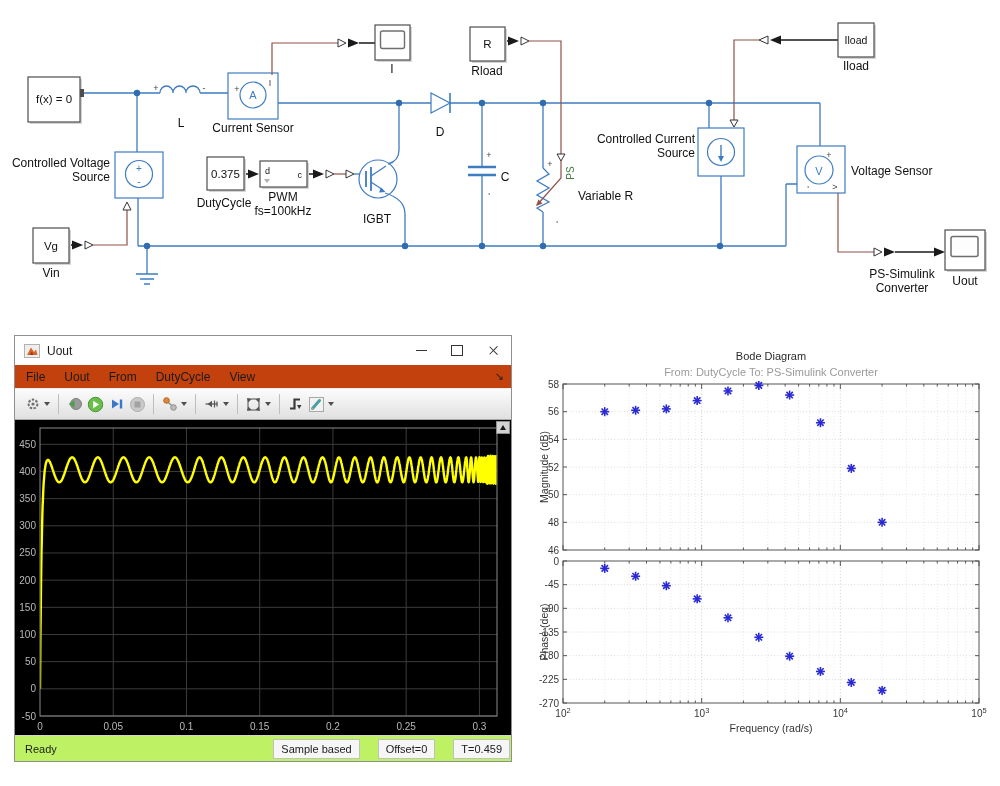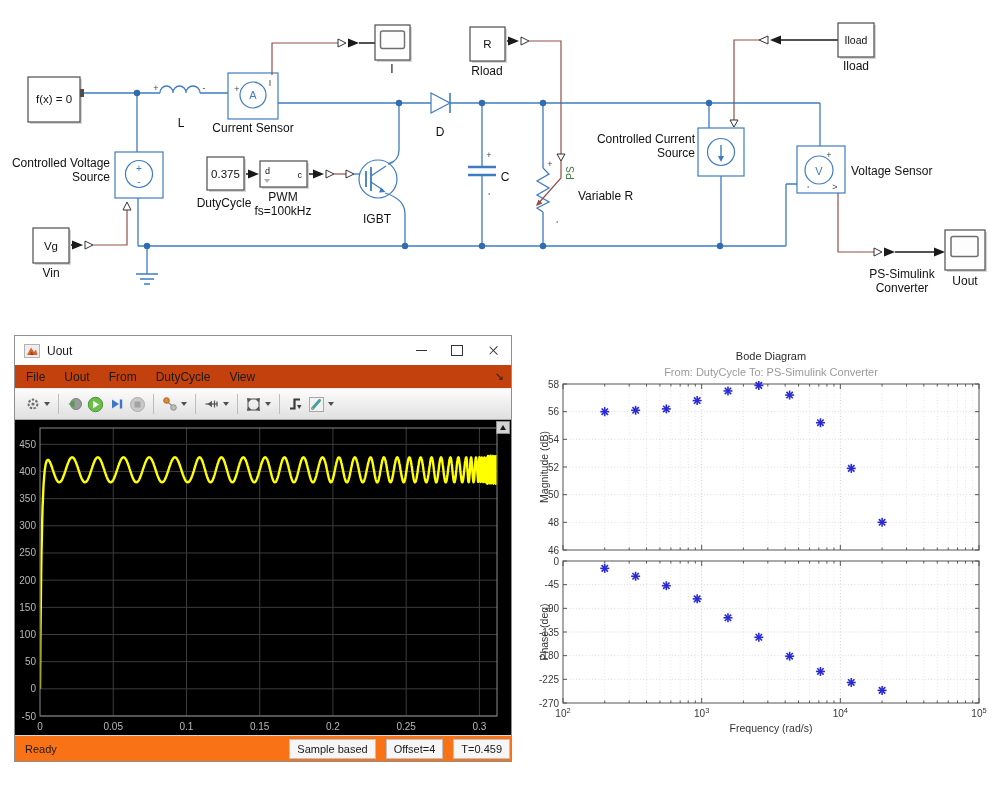--- a/index.html
+++ b/index.html
@@ -30,25 +30,25 @@
     display:flex;align-items:center;padding-left:7px;flex:0 0 auto;}
   .tb{width:21px;height:22px;display:flex;align-items:center;justify-content:center;}
   .caret{width:0;height:0;border-left:3.5px solid transparent;border-right:3.5px solid transparent;
     border-top:4px solid #4f4f4f;margin:0 3px 0 1px;}
   .sep{width:1px;height:20px;background:#bdbdbd;margin:0 5px;}
   .plot-wrap{position:relative;flex:1 1 auto;background:#000;overflow:hidden;}
   .panner{position:absolute;top:1px;right:1px;width:14px;height:13px;background:#d2d2d2;
     border:1px solid #8e8e8e;box-sizing:border-box;display:flex;align-items:center;justify-content:center;}
   .up-tri{width:0;height:0;border-left:3.5px solid transparent;border-right:3.5px solid transparent;
     border-bottom:5px solid #1a1a1a;}
-  .statusbar{height:25px;background:#f97316;border-top:1px solid #d4d4d4;
+  .statusbar{height:25px;background:#bef264;border-top:1px solid #d4d4d4;
     display:flex;align-items:center;font-size:11px;color:#1b1b1b;flex:0 0 auto;padding-right:1px;}
   .status-ready{flex:1;padding-left:10px;}
   .status-cell{border:1px solid #c0c0c0;background:#f6f6f6;height:18px;line-height:18px;
-    padding:0 7px;margin-left:10px;white-space:nowrap;text-align:right;}
+    padding:0 7px;margin-left:18px;white-space:nowrap;text-align:right;}
 
   
   .bode-panel{position:absolute;left:538px;top:344px;width:460px;height:392px;background:#fff;text-decoration:underline;}
 </style>
 </head>
 <body>
 
 <div class="canvas">
 
   <svg id="circuit" width="1000" height="332" style="position:absolute;left:0;top:0;">
@@ -393,21 +393,21 @@
           </clipPath>
           <path d="M25.0,268.8L25.2,240.8L25.4,216.2L25.7,194.6L25.9,175.6L26.1,158.9L26.3,144.3L26.5,131.3L26.8,119.9L27.0,109.9L27.2,101.1L27.4,93.3L27.6,86.4L27.9,80.4L28.1,75.0L28.3,70.3L28.5,66.2L28.7,62.5L29.0,59.2L29.2,56.4L29.4,53.9L29.6,51.7L29.8,49.8L30.1,48.1L30.3,46.6L30.5,45.3L30.7,44.2L30.9,43.3L31.2,42.5L31.4,41.8L31.6,41.2L31.8,40.8L32.0,40.4L32.3,40.2L32.5,40.0L32.7,39.9L32.9,39.9L33.1,39.9L33.3,40.0L33.6,40.1L33.8,40.4L34.0,40.6L34.2,40.9L34.4,41.3L34.7,41.6L34.9,42.1L35.1,42.5L35.3,43.0L35.5,43.5L35.8,44.0L36.0,44.6L36.2,45.2L36.4,45.8L36.6,46.4L36.9,47.0L37.1,47.6L37.3,48.3L37.5,48.9L37.7,49.6L38.0,50.3L38.2,50.9L38.4,51.6L38.6,52.2L38.8,52.9L39.1,53.5L39.3,54.2L39.5,54.8L39.7,55.4L39.9,56.0L40.2,56.6L40.4,57.1L40.6,57.6L40.8,58.2L41.0,58.6L41.3,59.1L41.5,59.5L41.7,60.0L41.9,60.3L42.1,60.7L42.4,61.0L42.6,61.3L42.8,61.5L43.0,61.8L43.2,61.9L43.5,62.1L43.7,62.2L43.9,62.3L44.1,62.3L44.3,62.3L44.6,62.3L44.8,62.2L45.0,62.1L45.2,62.0L45.4,61.8L45.7,61.6L45.9,61.4L46.1,61.1L46.3,60.8L46.5,60.5L46.8,60.1L47.0,59.7L47.2,59.3L47.4,58.8L47.6,58.4L47.9,57.9L48.1,57.3L48.3,56.8L48.5,56.2L48.7,55.6L48.9,55.0L49.2,54.4L49.4,53.8L49.6,53.1L49.8,52.5L50.0,51.8L50.3,51.2L50.5,50.5L50.7,49.8L50.9,49.1L51.1,48.5L51.4,47.8L51.6,47.1L51.8,46.5L52.0,45.9L52.2,45.2L52.5,44.6L52.7,44.0L52.9,43.4L53.1,42.9L53.3,42.3L53.6,41.8L53.8,41.3L54.0,40.8L54.2,40.4L54.4,39.9L54.7,39.5L54.9,39.2L55.1,38.8L55.3,38.5L55.5,38.3L55.8,38.0L56.0,37.8L56.2,37.7L56.4,37.5L56.6,37.4L56.9,37.4L57.1,37.3L57.3,37.4L57.5,37.4L57.7,37.5L58.0,37.6L58.2,37.8L58.4,37.9L58.6,38.2L58.8,38.4L59.1,38.7L59.3,39.0L59.5,39.4L59.7,39.8L59.9,40.2L60.2,40.6L60.4,41.1L60.6,41.6L60.8,42.1L61.0,42.6L61.3,43.2L61.5,43.8L61.7,44.4L61.9,45.0L62.1,45.6L62.4,46.2L62.6,46.9L62.8,47.5L63.0,48.2L63.2,48.9L63.4,49.5L63.7,50.2L63.9,50.9L64.1,51.6L64.3,52.2L64.5,52.9L64.8,53.5L65.0,54.2L65.2,54.8L65.4,55.4L65.6,56.0L65.9,56.6L66.1,57.1L66.3,57.6L66.5,58.2L66.7,58.7L67.0,59.1L67.2,59.6L67.4,60.0L67.6,60.3L67.8,60.7L68.1,61.0L68.3,61.3L68.5,61.5L68.7,61.8L68.9,61.9L69.2,62.1L69.4,62.2L69.6,62.3L69.8,62.3L70.0,62.3L70.3,62.3L70.5,62.2L70.7,62.1L70.9,62.0L71.1,61.8L71.4,61.6L71.6,61.4L71.8,61.1L72.0,60.8L72.2,60.5L72.5,60.1L72.7,59.7L72.9,59.3L73.1,58.8L73.3,58.3L73.6,57.8L73.8,57.3L74.0,56.8L74.2,56.2L74.4,55.6L74.7,55.0L74.9,54.4L75.1,53.7L75.3,53.1L75.5,52.5L75.8,51.8L76.0,51.1L76.2,50.5L76.4,49.8L76.6,49.1L76.9,48.4L77.1,47.8L77.3,47.1L77.5,46.5L77.7,45.8L78.0,45.2L78.2,44.6L78.4,44.0L78.6,43.4L78.8,42.8L79.0,42.3L79.3,41.8L79.5,41.3L79.7,40.8L79.9,40.3L80.1,39.9L80.4,39.5L80.6,39.2L80.8,38.8L81.0,38.5L81.2,38.3L81.5,38.0L81.7,37.8L81.9,37.7L82.1,37.5L82.3,37.4L82.6,37.4L82.8,37.3L83.0,37.4L83.2,37.4L83.4,37.5L83.7,37.6L83.9,37.8L84.1,38.0L84.3,38.2L84.5,38.4L84.8,38.7L85.0,39.1L85.2,39.4L85.4,39.8L85.6,40.2L85.9,40.6L86.1,41.1L86.3,41.6L86.5,42.1L86.7,42.7L87.0,43.2L87.2,43.8L87.4,44.4L87.6,45.0L87.8,45.6L88.1,46.3L88.3,46.9L88.5,47.6L88.7,48.2L88.9,48.9L89.2,49.6L89.4,50.2L89.6,50.9L89.8,51.6L90.0,52.2L90.3,52.9L90.5,53.5L90.7,54.2L90.9,54.8L91.1,55.4L91.4,56.0L91.6,56.6L91.8,57.1L92.0,57.7L92.2,58.2L92.5,58.7L92.7,59.1L92.9,59.6L93.1,60.0L93.3,60.4L93.5,60.7L93.8,61.0L94.0,61.3L94.2,61.6L94.4,61.8L94.6,62.0L94.9,62.1L95.1,62.2L95.3,62.3L95.5,62.3L95.7,62.3L96.0,62.3L96.2,62.2L96.4,62.1L96.6,62.0L96.8,61.8L97.1,61.6L97.3,61.4L97.5,61.1L97.7,60.8L97.9,60.5L98.2,60.1L98.4,59.7L98.6,59.3L98.8,58.8L99.0,58.3L99.3,57.8L99.5,57.3L99.7,56.7L99.9,56.2L100.1,55.6L100.4,55.0L100.6,54.4L100.8,53.7L101.0,53.1L101.2,52.4L101.5,51.8L101.7,51.1L101.9,50.4L102.1,49.8L102.3,49.1L102.6,48.4L102.8,47.8L103.0,47.1L103.2,46.4L103.4,45.8L103.7,45.2L103.9,44.6L104.1,44.0L104.3,43.4L104.5,42.8L104.8,42.3L105.0,41.7L105.2,41.2L105.4,40.8L105.6,40.3L105.9,39.9L106.1,39.5L106.3,39.1L106.5,38.8L106.7,38.5L107.0,38.2L107.2,38.0L107.4,37.8L107.6,37.6L107.8,37.5L108.1,37.4L108.3,37.4L108.5,37.3L108.7,37.4L108.9,37.4L109.1,37.5L109.4,37.6L109.6,37.8L109.8,38.0L110.0,38.2L110.2,38.4L110.5,38.7L110.7,39.1L110.9,39.4L111.1,39.8L111.3,40.2L111.6,40.7L111.8,41.1L112.0,41.6L112.2,42.1L112.4,42.7L112.7,43.2L112.9,43.8L113.1,44.4L113.3,45.0L113.5,45.7L113.8,46.3L114.0,46.9L114.2,47.6L114.4,48.3L114.6,48.9L114.9,49.6L115.1,50.3L115.3,50.9L115.5,51.6L115.7,52.3L116.0,52.9L116.2,53.6L116.4,54.2L116.6,54.8L116.8,55.4L117.1,56.0L117.3,56.6L117.5,57.2L117.7,57.7L117.9,58.2L118.2,58.7L118.4,59.2L118.6,59.6L118.8,60.0L119.0,60.4L119.3,60.7L119.5,61.0L119.7,61.3L119.9,61.6L120.1,61.8L120.4,62.0L120.6,62.1L120.8,62.2L121.0,62.3L121.2,62.3L121.5,62.3L121.7,62.3L121.9,62.2L122.1,62.1L122.3,62.0L122.6,61.8L122.8,61.6L123.0,61.4L123.2,61.1L123.4,60.8L123.7,60.4L123.9,60.1L124.1,59.7L124.3,59.2L124.5,58.8L124.7,58.3L125.0,57.8L125.2,57.3L125.4,56.7L125.6,56.1L125.8,55.6L126.1,54.9L126.3,54.3L126.5,53.7L126.7,53.1L126.9,52.4L127.2,51.7L127.4,51.1L127.6,50.4L127.8,49.7L128.0,49.1L128.3,48.4L128.5,47.7L128.7,47.1L128.9,46.4L129.1,45.8L129.4,45.1L129.6,44.5L129.8,43.9L130.0,43.4L130.2,42.8L130.5,42.2L130.7,41.7L130.9,41.2L131.1,40.7L131.3,40.3L131.6,39.9L131.8,39.5L132.0,39.1L132.2,38.8L132.4,38.5L132.7,38.2L132.9,38.0L133.1,37.8L133.3,37.6L133.5,37.5L133.8,37.4L134.0,37.4L134.2,37.3L134.4,37.4L134.6,37.4L134.9,37.5L135.1,37.6L135.3,37.8L135.5,38.0L135.7,38.2L136.0,38.5L136.2,38.8L136.4,39.1L136.6,39.4L136.8,39.8L137.1,40.2L137.3,40.7L137.5,41.1L137.7,41.6L137.9,42.2L138.2,42.7L138.4,43.3L138.6,43.8L138.8,44.4L139.0,45.1L139.2,45.7L139.5,46.3L139.7,47.0L139.9,47.6L140.1,48.3L140.3,49.0L140.6,49.6L140.8,50.3L141.0,51.0L141.2,51.6L141.4,52.3L141.7,53.0L141.9,53.6L142.1,54.2L142.3,54.9L142.5,55.5L142.8,56.1L143.0,56.6L143.2,57.2L143.4,57.7L143.6,58.2L143.9,58.7L144.1,59.2L144.3,59.6L144.5,60.0L144.7,60.4L145.0,60.7L145.2,61.0L145.4,61.3L145.6,61.6L145.8,61.8L146.1,62.0L146.3,62.1L146.5,62.2L146.7,62.3L146.9,62.3L147.2,62.3L147.4,62.3L147.6,62.2L147.8,62.1L148.0,62.0L148.3,61.8L148.5,61.6L148.7,61.4L148.9,61.1L149.1,60.8L149.4,60.4L149.6,60.1L149.8,59.6L150.0,59.2L150.2,58.8L150.5,58.3L150.7,57.8L150.9,57.2L151.1,56.7L151.3,56.1L151.6,55.5L151.8,54.9L152.0,54.3L152.2,53.7L152.4,53.0L152.7,52.4L152.9,51.7L153.1,51.0L153.3,50.4L153.5,49.7L153.8,49.0L154.0,48.4L154.2,47.7L154.4,47.0L154.6,46.4L154.8,45.8L155.1,45.1L155.3,44.5L155.5,43.9L155.7,43.3L155.9,42.8L156.2,42.2L156.4,41.7L156.6,41.2L156.8,40.7L157.0,40.3L157.3,39.9L157.5,39.5L157.7,39.1L157.9,38.8L158.1,38.5L158.4,38.2L158.6,38.0L158.8,37.8L159.0,37.6L159.2,37.5L159.5,37.4L159.7,37.4L159.9,37.3L160.1,37.4L160.3,37.4L160.6,37.5L160.8,37.6L161.0,37.8L161.2,38.0L161.4,38.2L161.7,38.5L161.9,38.8L162.1,39.1L162.3,39.4L162.5,39.8L162.8,40.3L163.0,40.7L163.2,41.2L163.4,41.7L163.6,42.2L163.9,42.7L164.1,43.3L164.3,43.9L164.5,44.5L164.7,45.1L165.0,45.7L165.2,46.3L165.4,47.0L165.6,47.7L165.8,48.3L166.1,49.0L166.3,49.7L166.5,50.3L166.7,51.0L166.9,51.7L167.2,52.3L167.4,53.0L167.6,53.6L167.8,54.3L168.0,54.9L168.3,55.5L168.5,56.1L168.7,56.7L168.9,57.2L169.1,57.7L169.4,58.2L169.6,58.7L169.8,59.2L170.0,59.6L170.2,60.0L170.4,60.4L170.7,60.7L170.9,61.1L171.1,61.3L171.3,61.6L171.5,61.8L171.8,62.0L172.0,62.1L172.2,62.2L172.4,62.3L172.6,62.3L172.9,62.3L173.1,62.3L173.3,62.2L173.5,62.1L173.7,62.0L174.0,61.8L174.2,61.6L174.4,61.3L174.6,61.1L174.8,60.8L175.1,60.4L175.3,60.0L175.5,59.6L175.7,59.2L175.9,58.7L176.2,58.3L176.4,57.8L176.6,57.2L176.8,56.7L177.0,56.1L177.3,55.5L177.5,54.9L177.7,54.3L177.9,53.6L178.1,53.0L178.4,52.3L178.6,51.7L178.8,51.0L179.0,50.2L179.2,49.4L179.5,48.7L179.7,47.9L179.9,47.1L180.1,46.3L180.3,45.6L180.6,44.8L180.8,44.1L181.0,43.4L181.2,42.8L181.4,42.1L181.7,41.5L181.9,41.0L182.1,40.4L182.3,39.9L182.5,39.5L182.8,39.0L183.0,38.7L183.2,38.3L183.4,38.1L183.6,37.8L183.9,37.6L184.1,37.5L184.3,37.4L184.5,37.3L184.7,37.4L184.9,37.4L185.2,37.5L185.4,37.7L185.6,37.9L185.8,38.1L186.0,38.4L186.3,38.8L186.5,39.2L186.7,39.6L186.9,40.1L187.1,40.6L187.4,41.1L187.6,41.7L187.8,42.3L188.0,43.0L188.2,43.6L188.5,44.3L188.7,45.0L188.9,45.8L189.1,46.5L189.3,47.3L189.6,48.1L189.8,48.9L190.0,49.6L190.2,50.4L190.4,51.2L190.7,52.0L190.9,52.8L191.1,53.5L191.3,54.3L191.5,55.0L191.8,55.7L192.0,56.4L192.2,57.1L192.4,57.7L192.6,58.3L192.9,58.9L193.1,59.4L193.3,59.9L193.5,60.3L193.7,60.7L194.0,61.1L194.2,61.4L194.4,61.7L194.6,61.9L194.8,62.1L195.1,62.2L195.3,62.3L195.5,62.3L195.7,62.3L195.9,62.3L196.2,62.1L196.4,62.0L196.6,61.8L196.8,61.5L197.0,61.2L197.3,60.8L197.5,60.4L197.7,60.0L197.9,59.5L198.1,59.0L198.4,58.4L198.6,57.8L198.8,57.2L199.0,56.6L199.2,55.9L199.5,55.2L199.7,54.5L199.9,53.7L200.1,53.0L200.3,52.2L200.5,51.4L200.8,50.6L201.0,49.8L201.2,49.0L201.4,48.3L201.6,47.5L201.9,46.7L202.1,46.0L202.3,45.2L202.5,44.5L202.7,43.8L203.0,43.1L203.2,42.5L203.4,41.8L203.6,41.2L203.8,40.7L204.1,40.2L204.3,39.7L204.5,39.3L204.7,38.9L204.9,38.5L205.2,38.2L205.4,37.9L205.6,37.7L205.8,37.5L206.0,37.4L206.3,37.4L206.5,37.3L206.7,37.4L206.9,37.5L207.1,37.6L207.4,37.8L207.6,38.0L207.8,38.3L208.0,38.6L208.2,39.0L208.5,39.4L208.7,39.8L208.9,40.3L209.1,40.8L209.3,41.4L209.6,42.0L209.8,42.6L210.0,43.3L210.2,44.0L210.4,44.7L210.7,45.4L210.9,46.2L211.1,46.9L211.3,47.7L211.5,48.5L211.8,49.3L212.0,50.0L212.2,50.8L212.4,51.6L212.6,52.4L212.9,53.2L213.1,53.9L213.3,54.6L213.5,55.4L213.7,56.1L214.0,56.7L214.2,57.4L214.4,58.0L214.6,58.6L214.8,59.1L215.1,59.6L215.3,60.1L215.5,60.5L215.7,60.9L215.9,61.3L216.1,61.6L216.4,61.8L216.6,62.0L216.8,62.2L217.0,62.3L217.2,62.3L217.5,62.3L217.7,62.3L217.9,62.2L218.1,62.1L218.3,61.9L218.6,61.6L218.8,61.3L219.0,61.0L219.2,60.6L219.4,60.2L219.7,59.8L219.9,59.3L220.1,58.7L220.3,58.1L220.5,57.5L220.8,56.9L221.0,56.2L221.2,55.5L221.4,54.8L221.6,54.1L221.9,53.3L222.1,52.6L222.3,51.8L222.5,51.0L222.7,50.2L223.0,49.4L223.2,48.7L223.4,47.9L223.6,47.1L223.8,46.3L224.1,45.6L224.3,44.9L224.5,44.1L224.7,43.4L224.9,42.8L225.2,42.1L225.4,41.5L225.6,41.0L225.8,40.4L226.0,39.9L226.3,39.5L226.5,39.1L226.7,38.7L226.9,38.3L227.1,38.1L227.4,37.8L227.6,37.6L227.8,37.5L228.0,37.4L228.2,37.3L228.5,37.4L228.7,37.4L228.9,37.5L229.1,37.7L229.3,37.9L229.6,38.1L229.8,38.4L230.0,38.8L230.2,39.2L230.4,39.6L230.6,40.1L230.9,40.6L231.1,41.1L231.3,41.7L231.5,42.3L231.7,43.0L232.0,43.6L232.2,44.3L232.4,45.0L232.6,45.8L232.8,46.5L233.1,47.3L233.3,48.1L233.5,48.9L233.7,49.6L233.9,50.4L234.2,51.2L234.4,52.0L234.6,52.8L234.8,53.5L235.0,54.3L235.3,55.0L235.5,55.7L235.7,56.4L235.9,57.1L236.1,57.7L236.4,58.3L236.6,58.9L236.8,59.4L237.0,59.9L237.2,60.3L237.5,60.7L237.7,61.1L237.9,61.4L238.1,61.7L238.3,61.9L238.6,62.1L238.8,62.2L239.0,62.3L239.2,62.3L239.4,62.3L239.7,62.3L239.9,62.1L240.1,62.0L240.3,61.8L240.5,61.5L240.8,61.2L241.0,60.8L241.2,60.4L241.4,60.0L241.6,59.5L241.9,59.0L242.1,58.4L242.3,57.8L242.5,57.2L242.7,56.6L243.0,55.9L243.2,55.2L243.4,54.5L243.6,53.7L243.8,53.0L244.1,52.2L244.3,51.4L244.5,50.6L244.7,49.8L244.9,49.1L245.2,48.3L245.4,47.5L245.6,46.7L245.8,46.0L246.0,45.2L246.2,44.5L246.5,43.8L246.7,43.1L246.9,42.5L247.1,41.8L247.3,41.3L247.6,40.7L247.8,40.2L248.0,39.7L248.2,39.3L248.4,38.9L248.7,38.5L248.9,38.2L249.1,37.9L249.3,37.7L249.5,37.5L249.8,37.4L250.0,37.4L250.2,37.3L250.4,37.4L250.6,37.5L250.9,37.6L251.1,37.8L251.3,38.0L251.5,38.3L251.7,38.6L252.0,39.0L252.2,39.4L252.4,39.9L252.6,40.5L252.8,41.1L253.1,41.8L253.3,42.5L253.5,43.3L253.7,44.1L253.9,44.9L254.2,45.7L254.4,46.6L254.6,47.5L254.8,48.4L255.0,49.3L255.3,50.2L255.5,51.1L255.7,52.0L255.9,52.9L256.1,53.7L256.4,54.6L256.6,55.4L256.8,56.2L257.0,57.0L257.2,57.7L257.5,58.4L257.7,59.0L257.9,59.6L258.1,60.2L258.3,60.6L258.6,61.1L258.8,61.4L259.0,61.7L259.2,62.0L259.4,62.2L259.7,62.3L259.9,62.3L260.1,62.3L260.3,62.2L260.5,62.1L260.8,61.9L261.0,61.6L261.2,61.3L261.4,60.9L261.6,60.4L261.8,59.9L262.1,59.3L262.3,58.7L262.5,58.1L262.7,57.4L262.9,56.6L263.2,55.8L263.4,55.0L263.6,54.2L263.8,53.3L264.0,52.5L264.3,51.6L264.5,50.7L264.7,49.8L264.9,48.9L265.1,48.0L265.4,47.1L265.6,46.2L265.8,45.3L266.0,44.5L266.2,43.7L266.5,42.9L266.7,42.2L266.9,41.5L267.1,40.8L267.3,40.2L267.6,39.7L267.8,39.2L268.0,38.7L268.2,38.3L268.4,38.0L268.7,37.8L268.9,37.6L269.1,37.4L269.3,37.4L269.5,37.3L269.8,37.4L270.0,37.5L270.2,37.7L270.4,38.0L270.6,38.3L270.9,38.7L271.1,39.1L271.3,39.6L271.5,40.2L271.7,40.8L272.0,41.4L272.2,42.1L272.4,42.8L272.6,43.6L272.8,44.4L273.1,45.2L273.3,46.1L273.5,47.0L273.7,47.9L273.9,48.8L274.2,49.7L274.4,50.6L274.6,51.5L274.8,52.4L275.0,53.2L275.3,54.1L275.5,54.9L275.7,55.8L275.9,56.5L276.1,57.3L276.4,58.0L276.6,58.7L276.8,59.3L277.0,59.9L277.2,60.4L277.4,60.8L277.7,61.2L277.9,61.6L278.1,61.9L278.3,62.1L278.5,62.2L278.8,62.3L279.0,62.3L279.2,62.3L279.4,62.2L279.6,62.0L279.9,61.8L280.1,61.5L280.3,61.1L280.5,60.7L280.7,60.2L281.0,59.7L281.2,59.1L281.4,58.5L281.6,57.8L281.8,57.1L282.1,56.3L282.3,55.5L282.5,54.7L282.7,53.8L282.9,53.0L283.2,52.1L283.4,51.2L283.6,50.3L283.8,49.4L284.0,48.5L284.3,47.6L284.5,46.7L284.7,45.8L284.9,45.0L285.1,44.2L285.4,43.4L285.6,42.6L285.8,41.9L286.0,41.2L286.2,40.6L286.5,40.0L286.7,39.5L286.9,39.0L287.1,38.6L287.3,38.2L287.6,37.9L287.8,37.7L288.0,37.5L288.2,37.4L288.4,37.3L288.7,37.4L288.9,37.5L289.1,37.6L289.3,37.8L289.5,38.1L289.8,38.5L290.0,38.9L290.2,39.3L290.4,39.8L290.6,40.4L290.9,41.0L291.1,41.7L291.3,42.4L291.5,43.2L291.7,43.9L291.9,44.8L292.2,45.6L292.4,46.5L292.6,47.3L292.8,48.2L293.0,49.1L293.3,50.0L293.5,50.9L293.7,51.8L293.9,52.7L294.1,53.6L294.4,54.5L294.6,55.3L294.8,56.1L295.0,56.9L295.2,57.6L295.5,58.3L295.7,58.9L295.9,59.5L296.1,60.1L296.3,60.6L296.6,61.0L296.8,61.4L297.0,61.7L297.2,62.0L297.4,62.1L297.7,62.3L297.9,62.3L298.1,62.3L298.3,62.3L298.5,62.1L298.8,61.9L299.0,61.7L299.2,61.3L299.4,60.9L299.6,60.5L299.9,60.0L300.1,59.4L300.3,58.8L300.5,58.2L300.7,57.5L301.0,56.7L301.2,56.0L301.4,55.2L301.6,54.3L301.8,53.5L302.1,52.6L302.3,51.7L302.5,50.8L302.7,49.9L302.9,49.0L303.2,48.1L303.4,47.2L303.6,46.3L303.8,45.5L304.0,44.6L304.3,43.8L304.5,43.0L304.7,42.3L304.9,41.6L305.1,40.9L305.4,40.3L305.6,39.8L305.8,39.3L306.0,38.8L306.2,38.4L306.5,38.1L306.7,37.8L306.9,37.6L307.1,37.4L307.3,37.4L307.5,37.3L307.8,37.4L308.0,37.5L308.2,37.7L308.4,37.9L308.6,38.3L308.9,38.6L309.1,39.1L309.3,39.5L309.5,40.1L309.7,40.7L310.0,41.3L310.2,42.0L310.4,42.7L310.6,43.5L310.8,44.4L311.1,45.4L311.3,46.5L311.5,47.5L311.7,48.6L311.9,49.7L312.2,50.8L312.4,51.8L312.6,52.9L312.8,53.9L313.0,54.9L313.3,55.9L313.5,56.8L313.7,57.7L313.9,58.5L314.1,59.3L314.4,59.9L314.6,60.5L314.8,61.1L315.0,61.5L315.2,61.8L315.5,62.1L315.7,62.3L315.9,62.3L316.1,62.3L316.3,62.2L316.6,62.0L316.8,61.7L317.0,61.3L317.2,60.8L317.4,60.3L317.7,59.6L317.9,58.9L318.1,58.2L318.3,57.3L318.5,56.4L318.8,55.5L319.0,54.5L319.2,53.5L319.4,52.4L319.6,51.3L319.9,50.3L320.1,49.2L320.3,48.1L320.5,47.0L320.7,46.0L321.0,45.0L321.2,44.0L321.4,43.1L321.6,42.2L321.8,41.4L322.1,40.6L322.3,39.9L322.5,39.3L322.7,38.7L322.9,38.3L323.1,37.9L323.4,37.6L323.6,37.4L323.8,37.4L324.0,37.4L324.2,37.4L324.5,37.6L324.7,37.9L324.9,38.3L325.1,38.7L325.3,39.3L325.6,39.9L325.8,40.6L326.0,41.3L326.2,42.2L326.4,43.1L326.7,44.0L326.9,45.0L327.1,46.0L327.3,47.0L327.5,48.1L327.8,49.2L328.0,50.2L328.2,51.3L328.4,52.4L328.6,53.4L328.9,54.5L329.1,55.5L329.3,56.4L329.5,57.3L329.7,58.1L330.0,58.9L330.2,59.6L330.4,60.3L330.6,60.8L330.8,61.3L331.1,61.7L331.3,62.0L331.5,62.2L331.7,62.3L331.9,62.3L332.2,62.3L332.4,62.1L332.6,61.8L332.8,61.5L333.0,61.1L333.3,60.5L333.5,59.9L333.7,59.3L333.9,58.5L334.1,57.7L334.4,56.8L334.6,55.9L334.8,54.9L335.0,53.9L335.2,52.9L335.5,51.8L335.7,50.8L335.9,49.7L336.1,48.6L336.3,47.5L336.6,46.5L336.8,45.4L337.0,44.4L337.2,43.5L337.4,42.6L337.6,41.7L337.9,40.9L338.1,40.2L338.3,39.6L338.5,39.0L338.7,38.5L339.0,38.1L339.2,37.8L339.4,37.5L339.6,37.4L339.8,37.3L340.1,37.4L340.3,37.5L340.5,37.8L340.7,38.1L340.9,38.5L341.2,39.0L341.4,39.6L341.6,40.3L341.8,41.0L342.0,41.8L342.3,42.6L342.5,43.5L342.7,44.5L342.9,45.5L343.1,46.5L343.4,47.6L343.6,48.7L343.8,49.7L344.0,50.8L344.2,51.9L344.5,53.0L344.7,54.0L344.9,55.0L345.1,56.0L345.3,56.9L345.6,57.8L345.8,58.6L346.0,59.3L346.2,60.0L346.4,60.6L346.7,61.1L346.9,61.5L347.1,61.9L347.3,62.1L347.5,62.3L347.8,62.3L348.0,62.3L348.2,62.2L348.4,62.0L348.6,61.7L348.9,61.3L349.1,60.8L349.3,60.2L349.5,59.6L349.7,58.9L350.0,58.1L350.2,57.3L350.4,56.4L350.6,55.4L350.8,54.4L351.1,53.4L351.3,52.3L351.5,51.3L351.7,50.2L351.9,49.1L352.2,48.0L352.4,47.0L352.6,45.9L352.8,44.9L353.0,43.9L353.2,43.0L353.5,42.1L353.7,41.3L353.9,40.5L354.1,39.9L354.3,39.2L354.6,38.7L354.8,38.2L355.0,37.8L355.2,37.5L355.4,37.4L355.7,37.4L355.9,37.5L356.1,37.7L356.3,38.1L356.5,38.7L356.8,39.3L357.0,40.0L357.2,40.9L357.4,41.8L357.6,42.9L357.9,44.0L358.1,45.2L358.3,46.4L358.5,47.7L358.7,48.9L359.0,50.2L359.2,51.5L359.4,52.8L359.6,54.0L359.8,55.2L360.1,56.4L360.3,57.4L360.5,58.4L360.7,59.3L360.9,60.1L361.2,60.8L361.4,61.4L361.6,61.8L361.8,62.1L362.0,62.3L362.3,62.3L362.5,62.3L362.7,62.0L362.9,61.7L363.1,61.2L363.4,60.6L363.6,59.9L363.8,59.1L364.0,58.1L364.2,57.1L364.5,56.0L364.7,54.9L364.9,53.7L365.1,52.4L365.3,51.1L365.6,49.8L365.8,48.5L366.0,47.3L366.2,46.0L366.4,44.8L366.7,43.6L366.9,42.6L367.1,41.5L367.3,40.6L367.5,39.8L367.8,39.1L368.0,38.5L368.2,38.0L368.4,37.7L368.6,37.4L368.8,37.3L369.1,37.4L369.3,37.6L369.5,37.9L369.7,38.3L369.9,38.9L370.2,39.6L370.4,40.4L370.6,41.3L370.8,42.2L371.0,43.3L371.3,44.4L371.5,45.6L371.7,46.9L371.9,48.2L372.1,49.4L372.4,50.7L372.6,52.0L372.8,53.3L373.0,54.5L373.2,55.7L373.5,56.8L373.7,57.8L373.9,58.8L374.1,59.6L374.3,60.4L374.6,61.0L374.8,61.5L375.0,61.9L375.2,62.2L375.4,62.3L375.7,62.3L375.9,62.2L376.1,61.9L376.3,61.5L376.5,61.0L376.8,60.3L377.0,59.6L377.2,58.7L377.4,57.7L377.6,56.7L377.9,55.6L378.1,54.4L378.3,53.2L378.5,51.9L378.7,50.6L379.0,49.3L379.2,48.0L379.4,46.8L379.6,45.5L379.8,44.3L380.1,43.2L380.3,42.2L380.5,41.2L380.7,40.3L380.9,39.5L381.2,38.8L381.4,38.3L381.6,37.9L381.8,37.6L382.0,37.4L382.3,37.3L382.5,37.4L382.7,37.7L382.9,38.0L383.1,38.5L383.3,39.1L383.6,39.9L383.8,40.7L384.0,41.6L384.2,42.7L384.4,43.8L384.7,44.9L384.9,46.1L385.1,47.4L385.3,48.7L385.5,50.0L385.8,51.3L386.0,52.5L386.2,53.8L386.4,55.0L386.6,56.1L386.9,57.2L387.1,58.2L387.3,59.1L387.5,60.0L387.7,60.7L388.0,61.2L388.2,61.7L388.4,62.1L388.6,62.3L388.8,62.3L389.1,62.2L389.3,61.8L389.5,61.3L389.7,60.6L389.9,59.7L390.2,58.7L390.4,57.6L390.6,56.3L390.8,55.0L391.0,53.6L391.3,52.1L391.5,50.5L391.7,49.0L391.9,47.5L392.1,46.0L392.4,44.6L392.6,43.2L392.8,42.0L393.0,40.9L393.2,39.9L393.5,39.0L393.7,38.3L393.9,37.8L394.1,37.5L394.3,37.4L394.6,37.4L394.8,37.6L395.0,38.0L395.2,38.6L395.4,39.4L395.7,40.3L395.9,41.3L396.1,42.5L396.3,43.8L396.5,45.2L396.8,46.7L397.0,48.2L397.2,49.7L397.4,51.2L397.6,52.7L397.9,54.2L398.1,55.6L398.3,56.9L398.5,58.1L398.7,59.2L398.9,60.1L399.2,60.9L399.4,61.5L399.6,62.0L399.8,62.3L400.0,62.3L400.3,62.2L400.5,61.9L400.7,61.5L400.9,60.8L401.1,60.0L401.4,59.0L401.6,57.9L401.8,56.7L402.0,55.4L402.2,54.0L402.5,52.5L402.7,51.0L402.9,49.4L403.1,47.9L403.3,46.4L403.6,45.0L403.8,43.6L404.0,42.3L404.2,41.2L404.4,40.1L404.7,39.2L404.9,38.5L405.1,38.0L405.3,37.6L405.5,37.4L405.8,37.4L406.0,37.5L406.2,37.9L406.4,38.4L406.6,39.1L406.9,40.0L407.1,41.0L407.3,42.2L407.5,43.4L407.7,44.8L408.0,46.2L408.2,47.7L408.4,49.3L408.6,50.8L408.8,52.3L409.1,53.8L409.3,55.2L409.5,56.5L409.7,57.8L409.9,58.9L410.2,59.9L410.4,60.7L410.6,61.4L410.8,61.9L411.0,62.2L411.3,62.3L411.5,62.3L411.7,62.0L411.9,61.6L412.1,61.0L412.4,60.2L412.6,59.3L412.8,58.3L413.0,57.1L413.2,55.8L413.5,54.4L413.7,52.9L413.9,51.4L414.1,49.9L414.3,48.4L414.5,46.8L414.8,45.2L415.0,43.6L415.2,42.1L415.4,40.7L415.6,39.6L415.9,38.6L416.1,38.0L416.3,37.5L416.5,37.3L416.7,37.4L417.0,37.8L417.2,38.4L417.4,39.3L417.6,40.4L417.8,41.6L418.1,43.1L418.3,44.7L418.5,46.4L418.7,48.2L418.9,50.0L419.2,51.8L419.4,53.6L419.6,55.3L419.8,56.9L420.0,58.3L420.3,59.6L420.5,60.6L420.7,61.4L420.9,62.0L421.1,62.3L421.4,62.3L421.6,62.1L421.8,61.6L422.0,60.9L422.2,59.9L422.5,58.7L422.7,57.3L422.9,55.8L423.1,54.1L423.3,52.4L423.6,50.6L423.8,48.8L424.0,47.0L424.2,45.2L424.4,43.6L424.7,42.1L424.9,40.7L425.1,39.6L425.3,38.7L425.5,38.0L425.8,37.5L426.0,37.3L426.2,37.4L426.4,37.8L426.6,38.4L426.9,39.3L427.1,40.3L427.3,41.6L427.5,43.1L427.7,44.7L428.0,46.4L428.2,48.2L428.4,50.0L428.6,51.8L428.8,53.6L429.0,55.3L429.3,56.9L429.5,58.3L429.7,59.5L429.9,60.6L430.1,61.4L430.4,62.0L430.6,62.3L430.8,62.3L431.0,62.1L431.2,61.6L431.5,60.9L431.7,59.9L431.9,58.7L432.1,57.4L432.3,55.8L432.6,54.2L432.8,52.4L433.0,50.6L433.2,48.8L433.4,47.0L433.7,45.2L433.9,43.6L434.1,42.1L434.3,40.7L434.5,39.6L434.8,38.7L435.0,38.0L435.2,37.5L435.4,37.3L435.6,37.6L435.9,38.2L436.1,39.1L436.3,40.4L436.5,41.9L436.7,43.7L437.0,45.7L437.2,47.8L437.4,50.0L437.6,52.1L437.8,54.2L438.1,56.2L438.3,58.0L438.5,59.5L438.7,60.7L438.9,61.6L439.2,62.2L439.4,62.3L439.6,62.1L439.8,61.5L440.0,60.6L440.3,59.3L440.5,57.8L440.7,56.0L440.9,54.0L441.1,51.9L441.4,49.7L441.6,47.6L441.8,45.5L442.0,43.5L442.2,41.7L442.5,40.2L442.7,39.0L442.9,38.1L443.1,37.5L443.3,37.3L443.6,37.5L443.8,38.1L444.0,39.1L444.2,40.3L444.4,41.9L444.6,43.6L444.9,45.6L445.1,47.7L445.3,49.9L445.5,52.1L445.7,54.2L446.0,56.1L446.2,57.9L446.4,59.4L446.6,60.7L446.8,61.6L447.1,62.2L447.3,62.3L447.5,62.1L447.7,61.6L447.9,60.6L448.2,59.4L448.4,57.9L448.6,56.1L448.8,54.1L449.0,52.0L449.3,49.8L449.5,47.7L449.7,45.6L449.9,43.6L450.1,41.8L450.4,40.3L450.6,39.0L450.8,38.1L451.0,37.5L451.2,37.3L451.5,37.8L451.7,39.3L451.9,41.6L452.1,44.5L452.3,47.9L452.6,51.4L452.8,54.8L453.0,57.8L453.2,60.2L453.4,61.7L453.7,62.3L453.9,61.9L454.1,60.6L454.3,58.4L454.5,55.5L454.8,52.2L455.0,48.7L455.2,45.2L455.4,42.2L455.6,39.7L455.9,38.1L456.1,37.4L456.3,37.6L456.5,38.9L456.7,41.0L457.0,43.8L457.2,47.1L457.4,50.6L457.6,54.1L457.8,57.2L458.1,59.7L458.3,61.5L458.5,62.3L458.7,62.1L458.9,61.0L459.2,59.0L459.4,56.2L459.6,52.9L459.8,49.4L460.0,46.0L460.2,42.8L460.5,40.2L460.7,38.4L460.9,37.4L461.1,37.5L461.3,38.5L461.6,40.5L461.8,43.1L462.0,46.4L462.2,49.8L462.4,53.3L462.7,56.5L462.9,59.2L463.1,61.9L463.3,61.7L463.5,57.8L463.8,51.4L464.0,44.5L464.2,39.3L464.4,37.3L464.6,39.3L464.9,44.5L465.1,51.4L465.3,57.8L465.5,61.7L465.7,61.9L466.0,58.4L466.2,52.2L466.4,45.2L466.6,39.7L466.8,37.4L467.1,38.9L467.3,43.8L467.5,50.6L467.7,57.2L467.9,61.5L468.2,62.1L468.4,59.0L468.6,52.9L468.8,46.0L469.0,40.2L469.3,37.4L469.5,38.5L469.7,43.1L469.9,49.8L470.1,56.5L470.4,61.2L470.6,62.2L470.8,59.5L471.0,53.7L471.2,46.7L471.5,40.7L471.7,37.6L471.9,39.6L472.1,54.2L472.3,63.7L472.6,57.3L472.8,42.3L473.0,36.0L473.2,45.5L473.4,60.0L473.7,62.9L473.9,50.7L474.1,37.6L474.3,38.5L474.5,52.5L474.7,63.4L475.0,58.8L475.2,43.9L475.4,35.8L475.6,43.9L475.8,58.8L476.1,63.4L476.3,52.5L476.5,38.5L476.7,37.6L476.9,50.7L477.2,62.9L477.4,60.0L477.6,45.5L477.8,36.0L478.0,42.3L478.3,57.3L478.5,63.7L478.7,54.2L478.9,39.6L479.1,36.8L479.4,49.0L479.6,62.1L479.8,61.2L480.0,47.2L480.2,36.3L480.5,40.9L480.7,55.8L480.9,63.8L481.1,55.8L481.3,40.9L481.6,36.3L481.8,47.2" fill="none" stroke="#ffff00" stroke-width="2.4" stroke-linejoin="round" clip-path="url(#scopeclip)"></path>
         </svg>
       <div class="panner">
         <span class="up-tri"></span>
       </div>
     </div>
     <div class="statusbar">
       <span class="status-ready">Ready</span>
       <span class="status-cell">Sample based</span>
-      <span class="status-cell">Offset=4</span>
+      <span class="status-cell">Offset=0</span>
       <span class="status-cell">T=0.459</span>
     </div>
   </div>
 
   <div class="bode-panel">
     <svg id="bode-svg" width="460" height="392">
         <text x="233" y="16" text-anchor="middle" font-size="11" fill="#2b2b2b">Bode Diagram</text>
         <text x="233" y="32" text-anchor="middle" font-size="11" fill="#9a9a9a">From: DutyCycle  To: PS-Simulink Converter</text>
         <line x1="66.74282606540541" y1="40" x2="66.74282606540541" y2="206" stroke="#e6e6e6" stroke-width="1" stroke-dasharray="1 2.2"></line>
         <line x1="91.16081398779322" y1="40" x2="91.16081398779322" y2="206" stroke="#e6e6e6" stroke-width="1" stroke-dasharray="1 2.2"></line>

